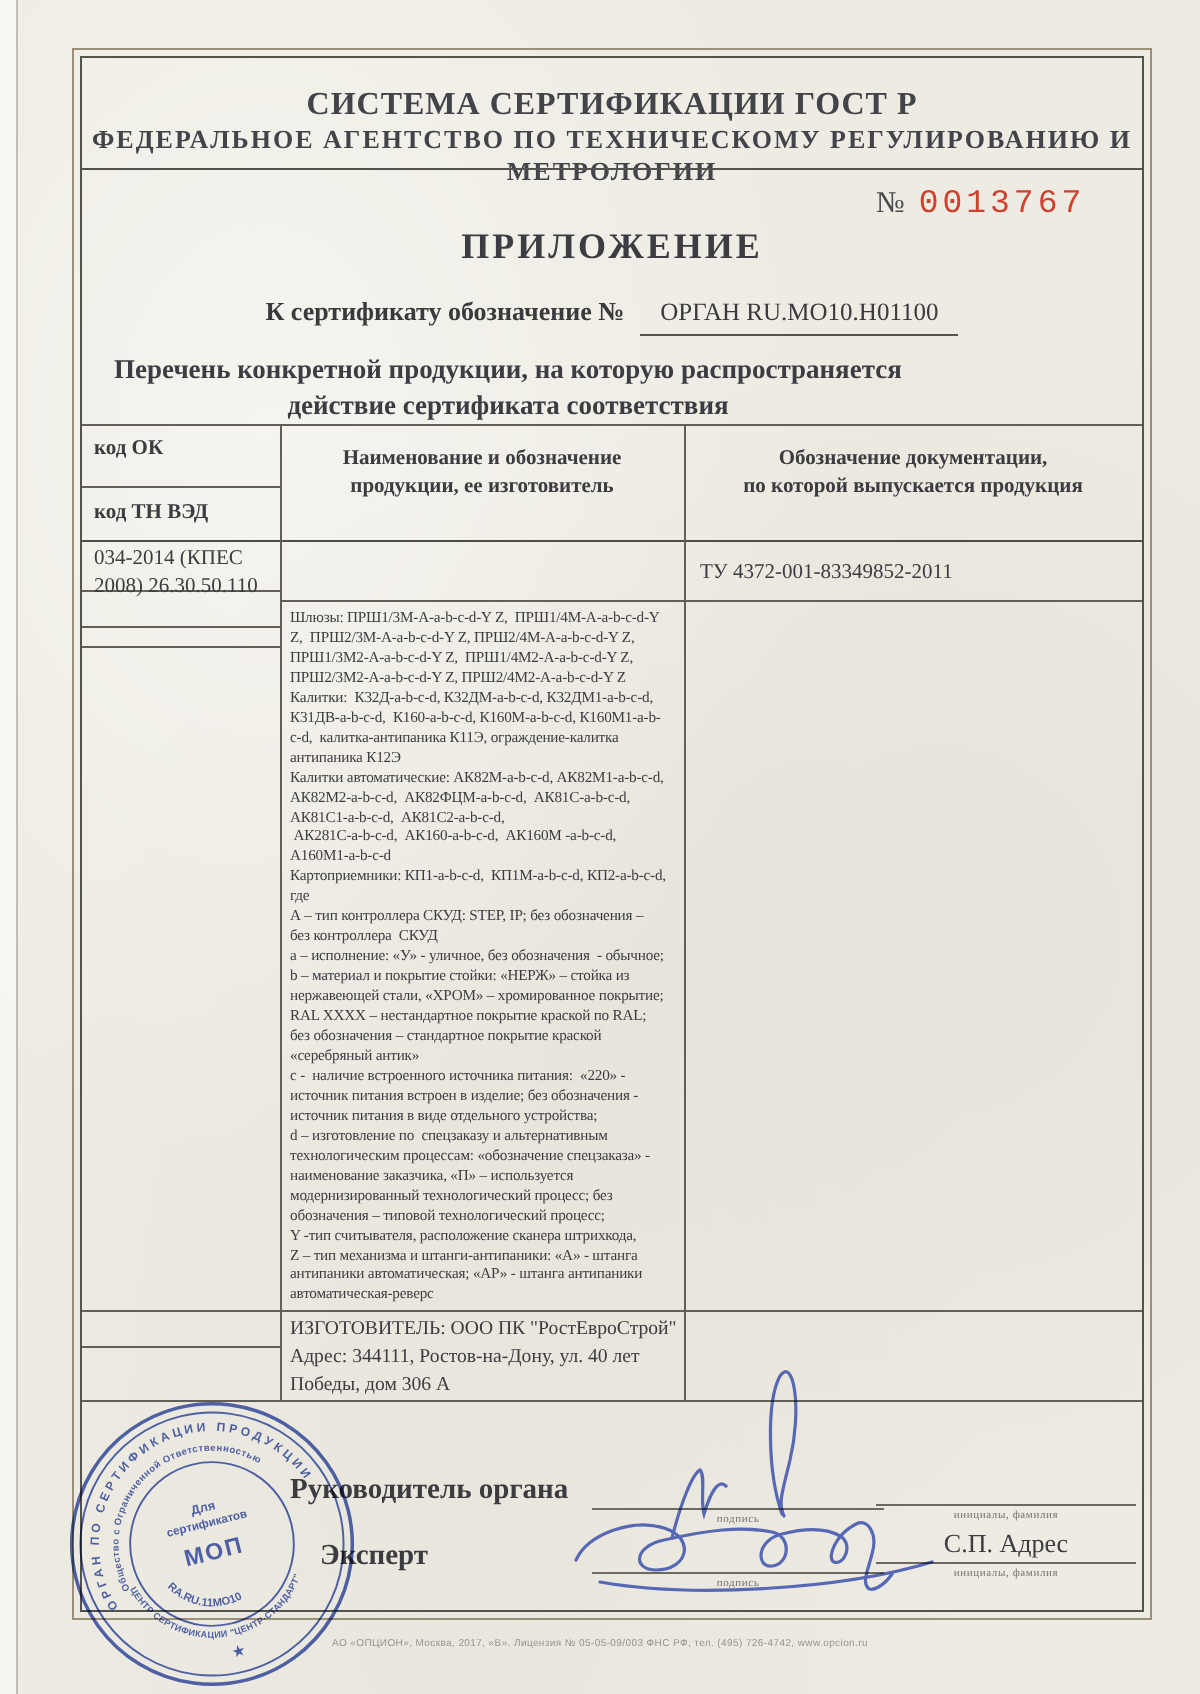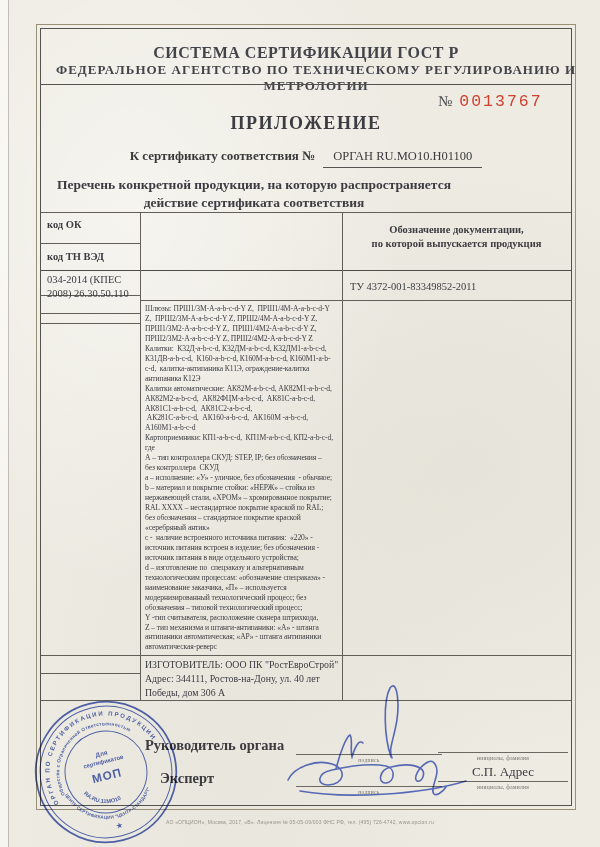--- a/index.html
+++ b/index.html
@@ -17,21 +17,21 @@
   .paper-edge-light{position:absolute;left:0;top:0;width:8px;height:847px;background:rgba(255,255,255,.5);}
   .frame-outer{position:absolute;left:36px;top:24px;width:540px;height:786px;border:1px solid #9a8f77;box-sizing:border-box;}
   .frame-inner{position:absolute;left:40px;top:28px;width:532px;height:778px;border:1.5px solid #54524d;box-sizing:border-box;}
   .hline,.vline{position:absolute;background:#615f58;}
   .hline{height:1px;}
   .vline{width:1px;}
   .center{text-align:center;}
   .pre{white-space:pre-line;}
   .hard{white-space:pre;}
   .sys-title{left:36px;top:44px;width:540px;font-size:16px;font-weight:bold;letter-spacing:.5px;color:#43434a;}
-  .agency{left:36px;top:62px;width:540px;font-size:13px;font-weight:bold;letter-spacing:1px;color:#43434a;padding-left:10px;}
+  .agency{left:36px;top:62px;width:540px;font-size:13px;font-weight:bold;letter-spacing:1px;color:#43434a;}
   .numblock{left:438px;top:92px;display:flex;align-items:baseline;gap:7px;}
   .num-prefix{font-size:15px;color:#4a4a4e;}
   .num-value{font-family:Liberation Mono, monospace;font-size:16.5px;letter-spacing:2px;color:#d0402f;}
   .doc-title{left:36px;top:113px;width:540px;font-size:18px;font-weight:bold;letter-spacing:1.5px;color:#3c3c42;}
   .cert-row{left:36px;top:147px;width:540px;display:flex;justify-content:center;align-items:flex-end;gap:8px;}
   .cert-label{font-size:13px;font-weight:bold;padding-bottom:2px;}
   .cert-value{font-size:12.5px;border-bottom:1px solid #55534f;padding:0 10px 3px;transform:translateY(2px);}
   .purpose{left:36px;top:176px;width:436px;font-size:13.5px;font-weight:bold;line-height:18px;color:#3c3c42;}
   .th{font-size:10.5px;font-weight:bold;line-height:14px;color:#3b3b40;text-align:center;}
   .cell{font-size:10.5px;line-height:14px;color:#3b3b40;}
@@ -60,21 +60,21 @@
   <div class="hline" style="left:41px;top:84px;width:530px;background:#54524d;"></div>
 
   <div class="abs numblock">
     <span class="num-prefix">№</span>
     <span class="num-value">0013767</span>
   </div>
 
   <div class="abs center doc-title">ПРИЛОЖЕНИЕ</div>
 
   <div class="abs cert-row">
-    <span class="cert-label">К сертификату соответствия №</span>
+    <span class="cert-label">К сертификату обозначение №</span>
     <span class="cert-value">ОРГАН RU.MO10.H01100</span>
   </div>
 
   <div class="abs center purpose pre">Перечень конкретной продукции,  на которую распространяется
 действие сертификата соответствия</div>
 
   <div class="hline" style="left:41px;top:212px;width:530px;"></div>
   <div class="hline" style="left:41px;top:243px;width:99px;"></div>
   <div class="hline" style="left:41px;top:270px;width:530px;background:#4e4c47;"></div>
   <div class="hline" style="left:41px;top:295px;width:99px;"></div>
@@ -82,20 +82,22 @@
   <div class="hline" style="left:41px;top:313px;width:99px;"></div>
   <div class="hline" style="left:41px;top:323px;width:99px;"></div>
   <div class="hline" style="left:41px;top:655px;width:530px;"></div>
   <div class="hline" style="left:41px;top:673px;width:99px;"></div>
   <div class="hline" style="left:41px;top:700px;width:530px;"></div>
   <div class="vline" style="left:140px;top:212px;height:488px;"></div>
   <div class="vline" style="left:342px;top:212px;height:488px;"></div>
 
   <div class="abs th" style="left:47px;top:218px;">код ОК</div>
   <div class="abs th" style="left:47px;top:250px;">код ТН ВЭД</div>
+  <div class="abs th center pre" style="left:140px;top:223px;width:202px;">Наименование и обозначение
+продукции, ее изготовитель</div>
   <div class="abs th center pre" style="left:342px;top:223px;width:229px;">Обозначение документации,
 по которой выпускается продукция</div>
 
   <div class="abs cell pre" style="left:47px;top:273px;width:92px;">034-2014 (КПЕС
 2008) 26.30.50.110</div>
   <div class="abs cell" style="left:350px;top:280px;">ТУ 4372-001-83349852-2011</div>
   <div class="abs products hard">Шлюзы: ПРШ1/3М-А-a-b-c-d-Y Z,  ПРШ1/4М-А-a-b-c-d-Y
 Z,  ПРШ2/3М-А-a-b-c-d-Y Z, ПРШ2/4М-А-a-b-c-d-Y Z,
 ПРШ1/3М2-А-a-b-c-d-Y Z,  ПРШ1/4М2-А-a-b-c-d-Y Z,
 ПРШ2/3М2-А-a-b-c-d-Y Z, ПРШ2/4М2-А-a-b-c-d-Y Z

